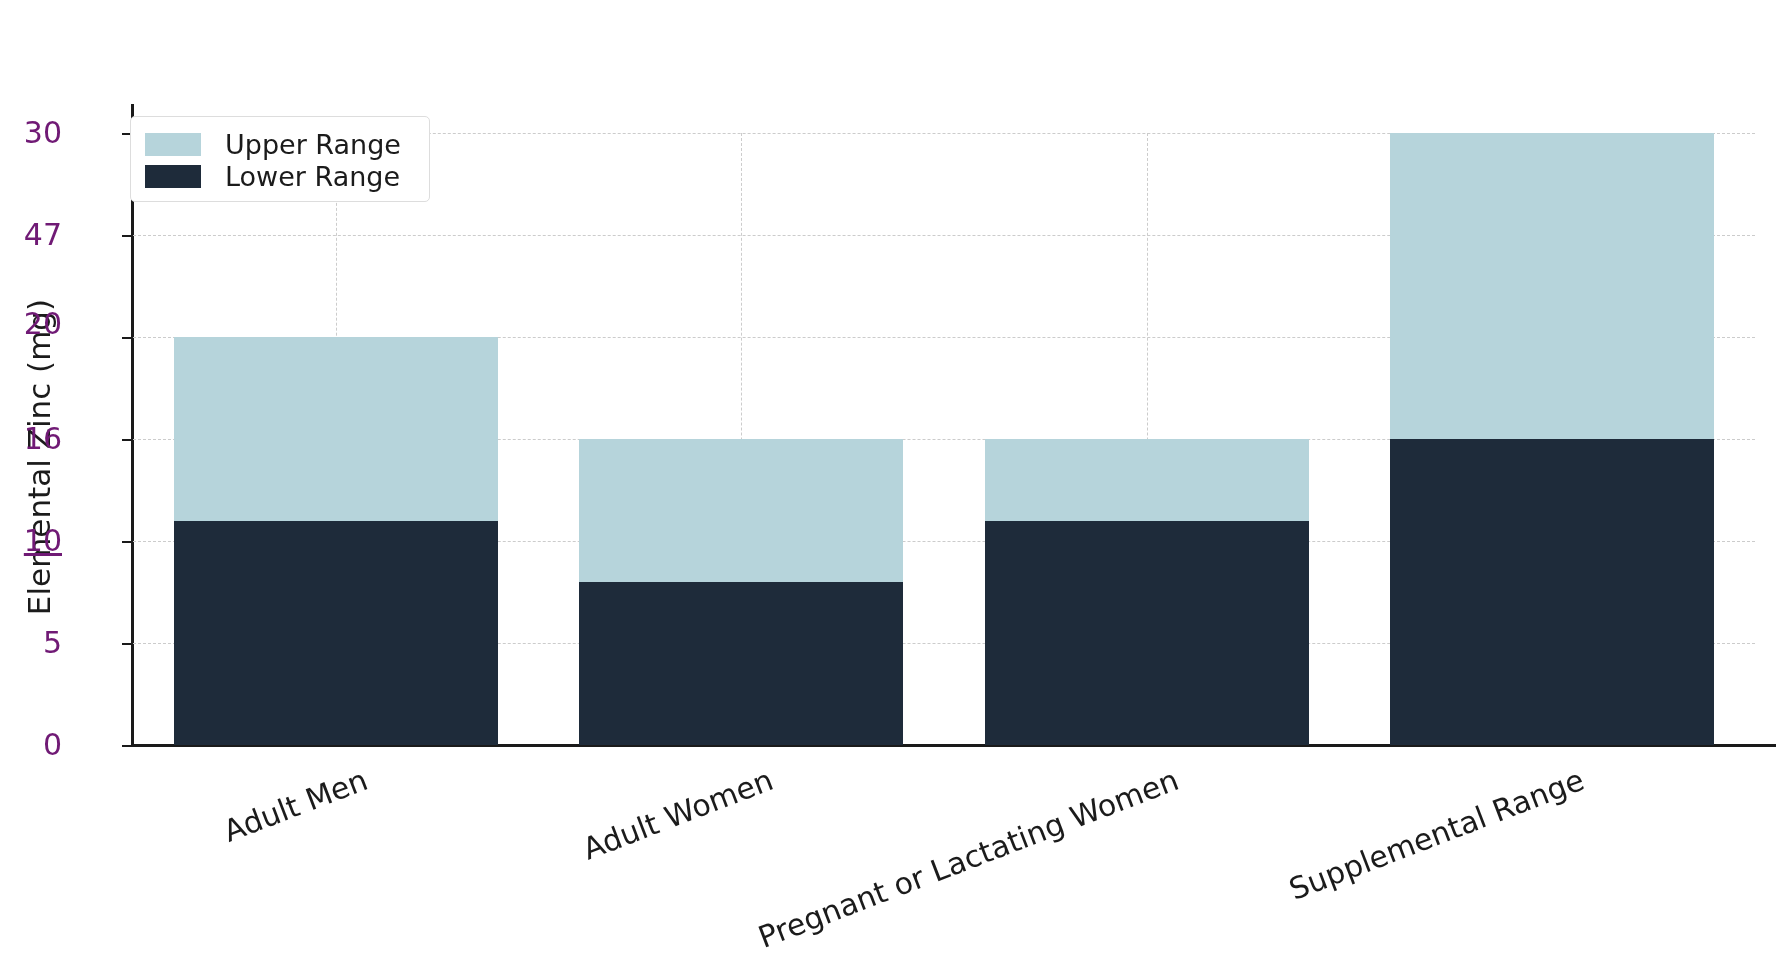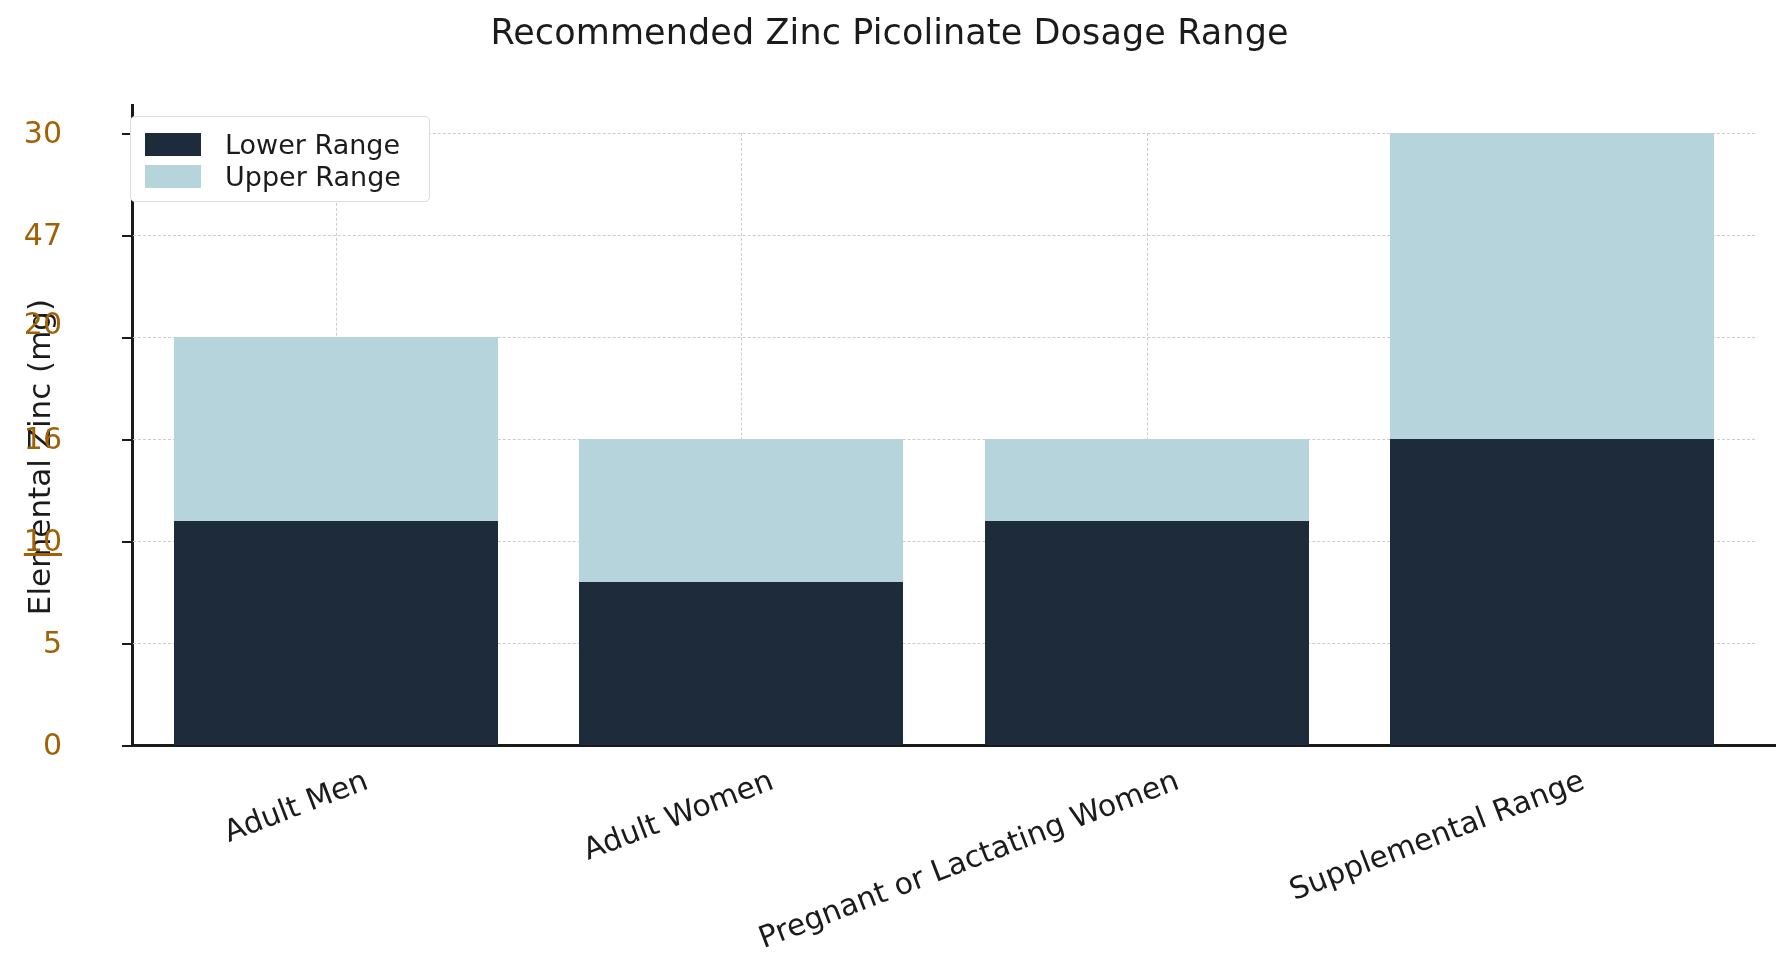--- a/index.html
+++ b/index.html
@@ -82,21 +82,21 @@
     left: 122px;
     width: 10px;
     height: 2.2px;
     background: #1a1a1a;
   }
   .ytick-label {
     position: absolute;
     right: 1717px; 
     text-align: right;
     font-size: 30px;
-    color: #a16207;
+    color: #701a75;
     line-height: 1;
     white-space: nowrap;
   }
 
   
   #ylabel {
     position: absolute;
     left: -231px;
     top: 439px;
     width: 540px;
@@ -175,21 +175,20 @@
     font-size: 27px;
     color: #1b1b1b;
     white-space: nowrap;
   }
 </style>
 </head>
 <body>
 
 <div id="figure">
 
-  <div id="chart-title">Recommended Zinc Picolinate Dosage Range</div>
 
   <div id="axis-left"></div>
   <div id="axis-bottom"></div>
 
   <div id="ylabel">Elemental Zinc (mg)</div>
 
   <div id="ytick-marks">
       <div class="ytick-mark" style="top: 745px;"></div>
       <div class="ytick-mark" style="top: 643px;"></div>
       <div class="ytick-mark" style="top: 541px;"></div>
@@ -245,22 +244,22 @@
 
   <div id="xtick-labels">
       <div class="xtick-label" style="left: 0px; width: 359.75px;">Adult Men</div>
       <div class="xtick-label" style="left: 0px; width: 765.25px;">Adult Women</div>
       <div class="xtick-label" style="left: 0px; width: 1170.75px;">Pregnant or Lactating Women</div>
       <div class="xtick-label" style="left: 0px; width: 1576.25px;">Supplemental Range</div>
     </div>
 
   <div id="legend">
     <div class="legend-row">
+      <span class="legend-swatch" style="background: rgb(182, 212, 219);"></span>
+      <span class="legend-text">Upper Range</span>
+    </div>
+    <div class="legend-row">
       <span class="legend-swatch" style="background: rgb(30, 43, 58);"></span>
       <span class="legend-text">Lower Range</span>
     </div>
-    <div class="legend-row">
-      <span class="legend-swatch" style="background: rgb(182, 212, 219);"></span>
-      <span class="legend-text">Upper Range</span>
-    </div>
   </div>
 
 </div>
 
 </body></html>

